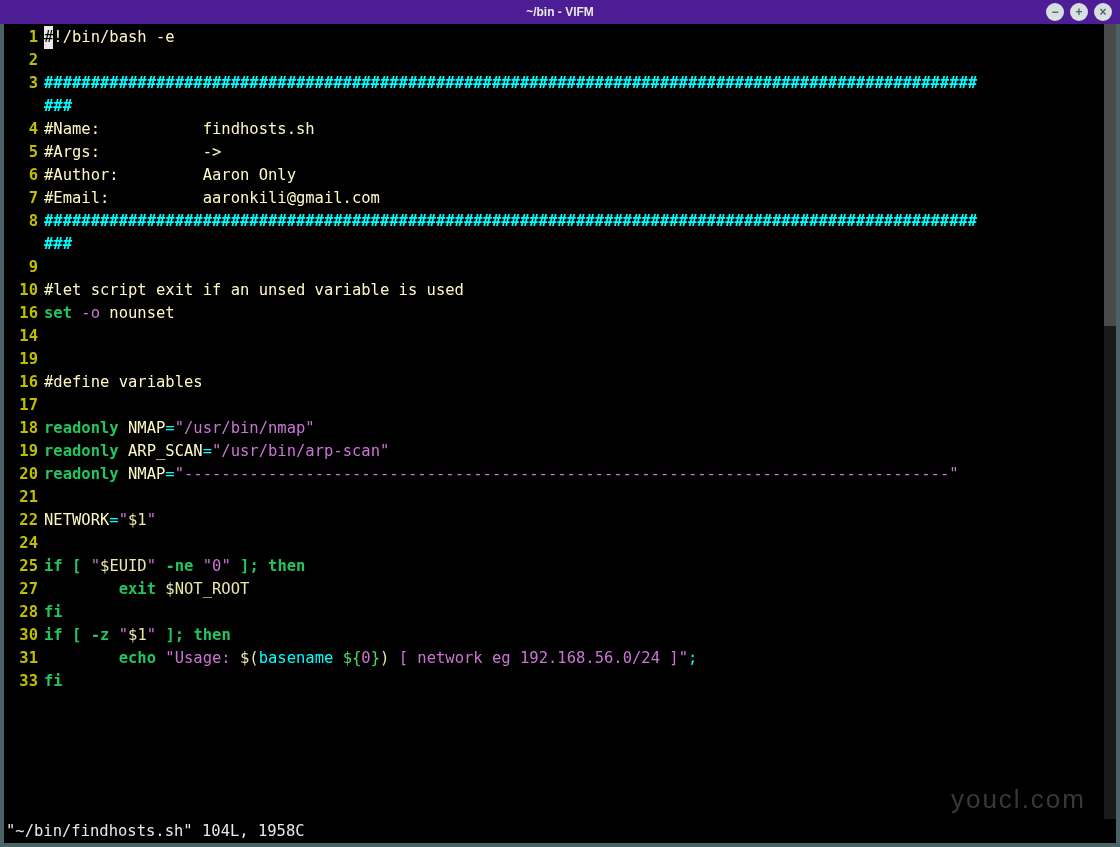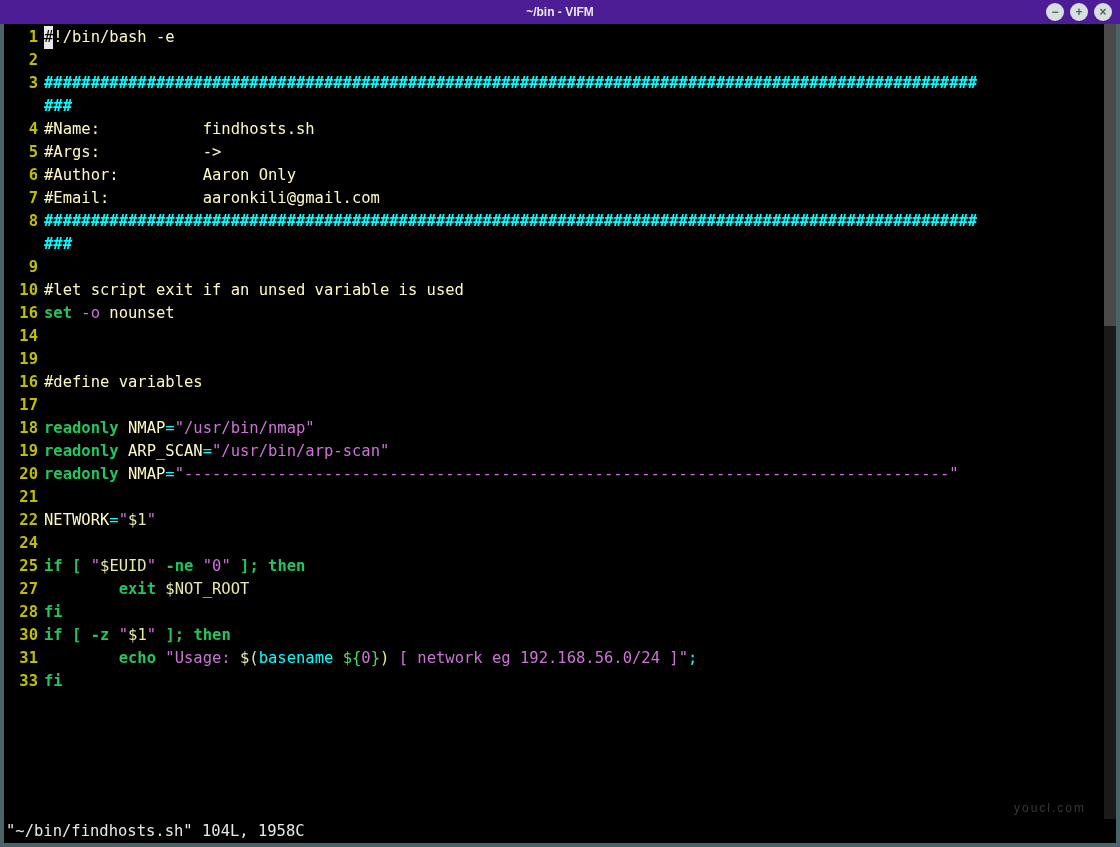--- a/index.html
+++ b/index.html
@@ -115,21 +115,21 @@
   background: #4a4a4a;
   position: absolute;
   top: 0;
 }
 .watermark {
   position: absolute;
   right: 30px;
   bottom: 28px;
   color: rgba(70,70,70,0.8);
   font-family: Arial, sans-serif;
-  font-size: 12px;
+  font-size: 26px;
   letter-spacing: 2px;
   margin-left: 40px;
 }
 </style>
 </head>
 <body>
 
 <div class="titlebar">
   <span>~/bin - VIFM</span>
   <div class="window-controls">

